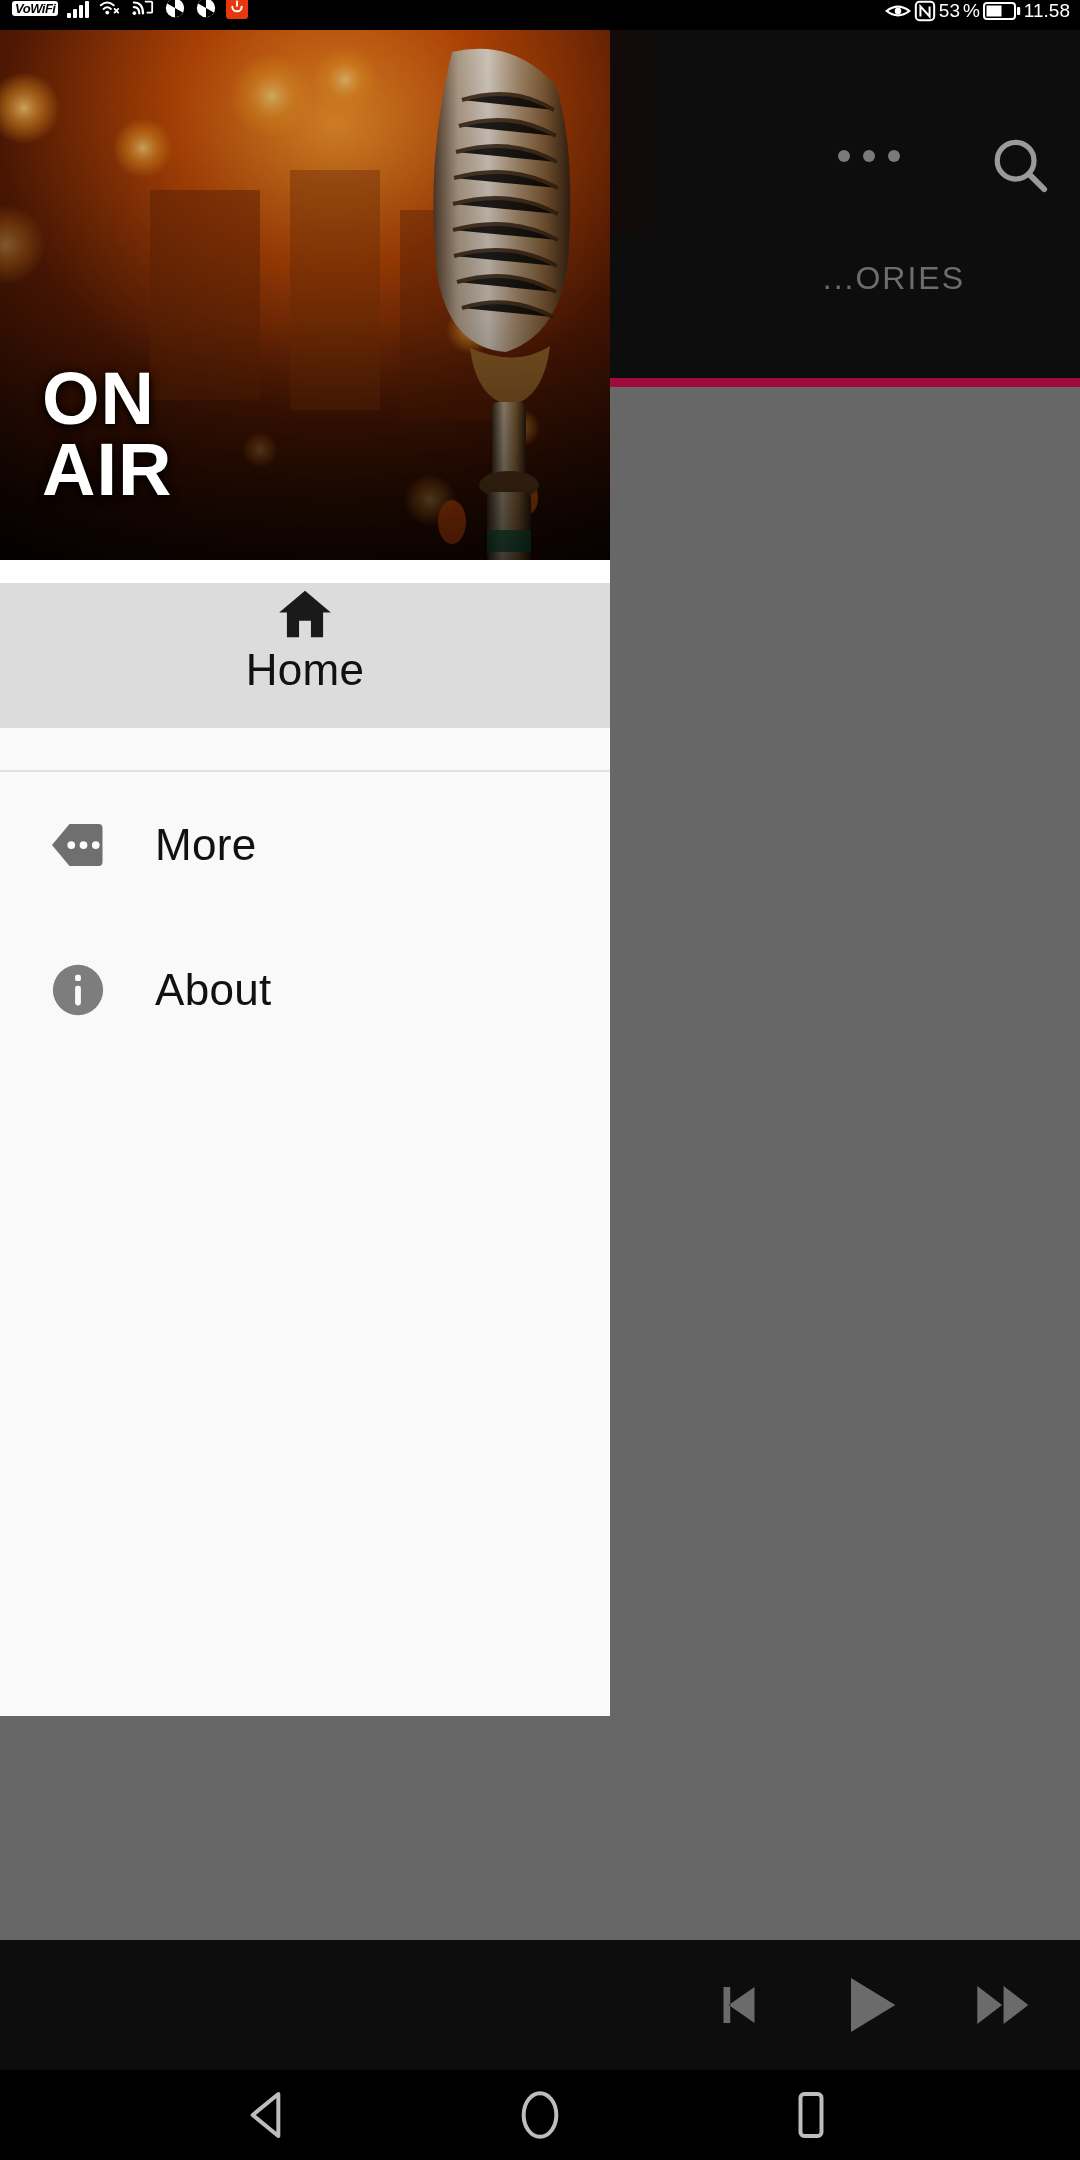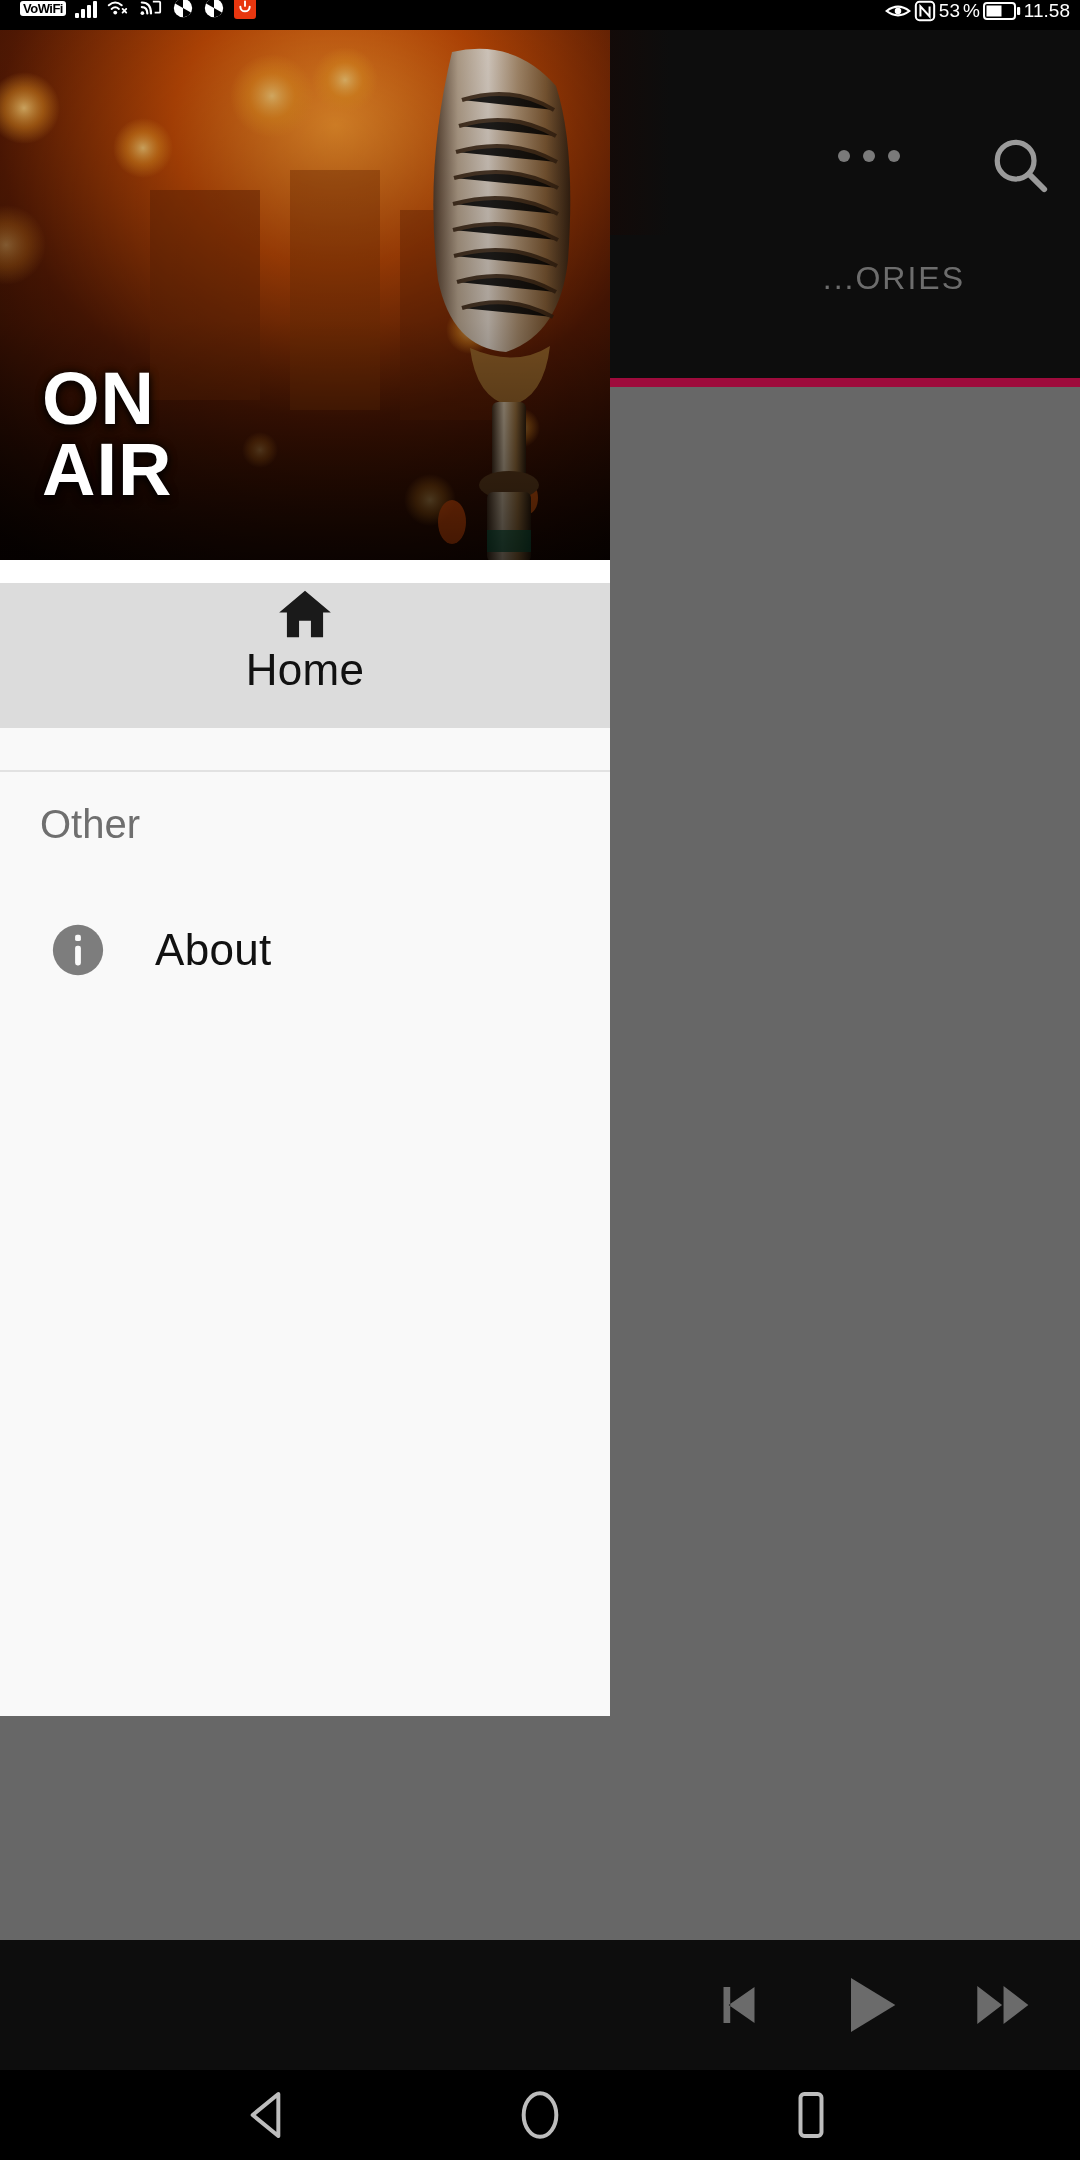--- a/index.html
+++ b/index.html
@@ -6,21 +6,21 @@
   html,body { width:1080px; height:2160px; overflow:hidden; background:#000; }
   body { font-family:"Liberation Sans", sans-serif; }
 
   #screen { position:relative; width:1080px; height:2160px; background:#000; }
 
   
   .statusbar{
     position:absolute; left:0; top:0; width:1080px; height:30px;
     background:#000; color:#fff; z-index:60;
   }
-  .sb-left{ position:absolute; left:0; top:0; height:24px; display:flex; align-items:center; gap:9px; padding-left:20px;}
+  .sb-left{ position:absolute; left:0; top:0; height:24px; display:flex; align-items:center; gap:9px; padding-left:12px;font-style:italic;}
   .sb-right{ position:absolute; right:10px; top:0; height:30px; display:flex; align-items:center; gap:3px;}
   .vowifi{
     background:#fff; color:#000; font-size:13px; font-weight:bold;
     padding:1px 3px; border-radius:3px; line-height:1;
     letter-spacing:-0.5px; margin-top:-8px;
   }
   .sig{ display:flex; align-items:flex-end; gap:2px; height:20px; margin-top:-8px;}
   .sig i{ display:block; width:4px; background:#fff; border-radius:1px; }
   .sig i:nth-child(1){height:5px}
   .sig i:nth-child(2){height:9px}
@@ -250,23 +250,33 @@
           <path d="M12 3 L22 11.4 H19 V21 H14.3 V14.6 H9.7 V21 H5 V11.4 H2 Z" fill="#1a1a1a"></path>
         </svg>
       </div>
       <div class="mi-label">Home</div>
     </div>
 
 
     <div class="spacer" style="height:42px"></div>
     <div class="divider"></div>
 
-    <div class="section-head">Other</div>
-
-
+
+
+    <div class="menu-item">
+      <div class="mi-icon">
+        <svg width="60" height="60" viewBox="0 0 24 24">
+          <path d="M8.6 3.6 H20.2 A1.6 1.6 0 0 1 21.8 5.2 V18.8 A1.6 1.6 0 0 1 20.2 20.4 H8.6 L1.6 12 Z" fill="#6f6f6f"></path>
+          <circle cx="9.3" cy="12" r="1.55" fill="#fafafa"></circle>
+          <circle cx="14.2" cy="12" r="1.55" fill="#fafafa"></circle>
+          <circle cx="19.1" cy="12" r="1.55" fill="#fafafa"></circle>
+        </svg>
+      </div>
+      <div class="mi-label">More</div>
+    </div>
 
     <div class="menu-item">
       <div class="mi-icon">
         <svg width="58" height="58" viewBox="0 0 24 24">
           <circle cx="12" cy="12" r="10.4" fill="#7d7d7d"></circle>
           <rect x="10.8" y="10.2" width="2.4" height="8.2" rx="1" fill="#fafafa"></rect>
           <rect x="10.8" y="5.7" width="2.4" height="2.6" rx="0.8" fill="#fafafa"></rect>
         </svg>
       </div>
       <div class="mi-label">About</div>

